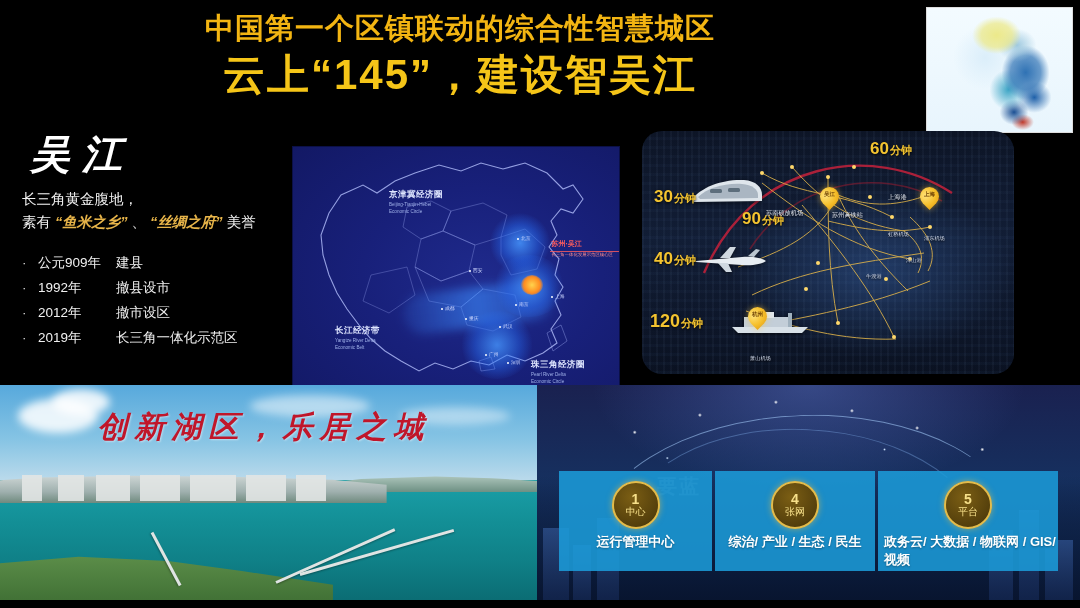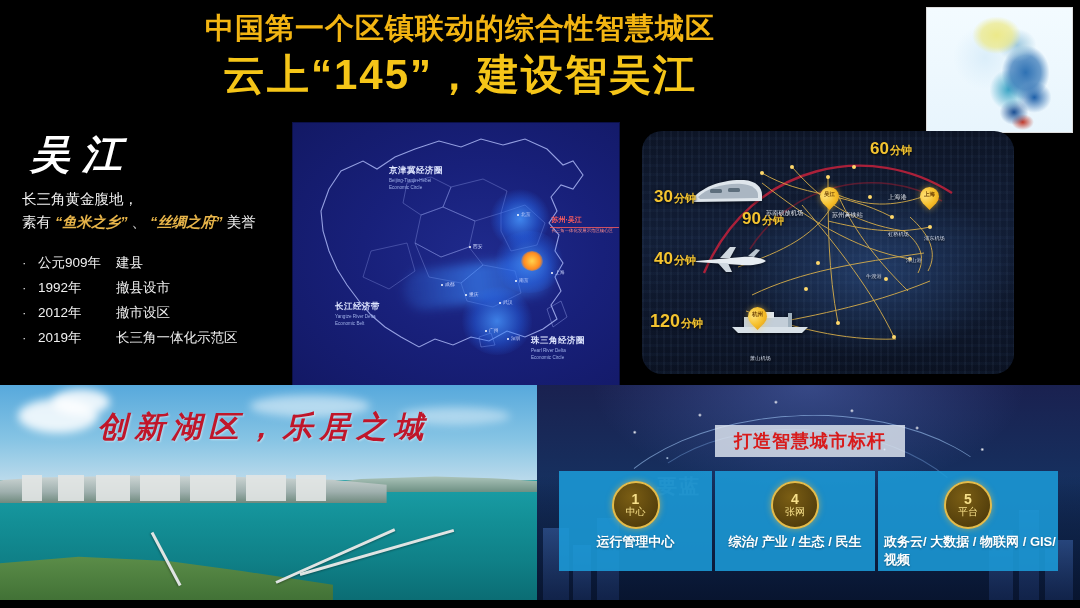--- a/index.html
+++ b/index.html
@@ -34,21 +34,21 @@
   .wj-title{font-family:"Liberation Serif","DejaVu Serif",serif;font-size:40px;font-weight:bold;
     color:#fff;letter-spacing:12px;line-height:50px;font-style:italic;margin-left:8px;}
   .sb-lead{margin-top:8px;font-size:14.5px;line-height:23px;color:#f2f2f2;}
   .sb-lead .gold{color:#e7b449;font-weight:bold;font-style:italic;}
   .sb-list{margin-top:16px;padding:0;list-style:none;}
   .sb-list li{font-size:13.5px;line-height:25px;color:#f0f0f0;display:flex;}
   .sb-list li .dot{width:16px;color:#ddd;}
   .sb-list li .yr{min-width:78px;display:inline-block;}
 
   
-  .china-panel{position:absolute;left:293px;top:123px;width:326px;height:275px;border-radius:0;
+  .china-panel{position:absolute;left:293px;top:147px;width:326px;height:275px;border-radius:0;
     background:radial-gradient(ellipse at 58% 48%, #1f2a8c 0%, #18207a 45%, #121863 100%);
     overflow:hidden;box-shadow:0 0 0 1px #0b1047;}
   .cn-outline{position:absolute;left:18px;top:8px;width:292px;height:228px;}
   .glow{position:absolute;border-radius:50%;pointer-events:none;}
   .glow.bj{left:196px;top:66px;width:62px;height:60px;
     background:radial-gradient(circle,rgba(70,150,255,.85) 0%,rgba(40,110,245,.45) 42%,rgba(30,90,230,0) 70%);}
   .glow.sh{left:200px;top:108px;width:72px;height:62px;
     background:radial-gradient(circle,rgba(70,150,255,.8) 0%,rgba(40,110,245,.4) 45%,rgba(30,90,230,0) 72%);}
   .glow.gz{left:168px;top:164px;width:72px;height:68px;
     background:radial-gradient(circle,rgba(70,150,255,.8) 0%,rgba(40,110,245,.42) 45%,rgba(30,90,230,0) 72%);}
@@ -407,23 +407,20 @@
       <div class="bld" style="left:6px;width:26px;height:58%;"></div>
       <div class="bld" style="left:36px;width:18px;height:44%;"></div>
       <div class="bld" style="left:60px;width:22px;height:66%;"></div>
       <div class="bld" style="left:452px;width:24px;height:56%;"></div>
       <div class="bld" style="left:482px;width:20px;height:72%;"></div>
       <div class="bld" style="left:508px;width:28px;height:48%;"></div>
     </div>
 
     <div class="watermark">要蓝</div>
 
-    <div class="sm-title">
-      <span>打造智慧城市标杆</span>
-    </div>
 
     <div class="cards">
       <div class="card c1">
         <div class="coin">
           <div class="n">1</div>
           <div class="t">中心</div>
         </div>
         <div class="cap">运行管理中心</div>
       </div>
       <div class="card c2">

